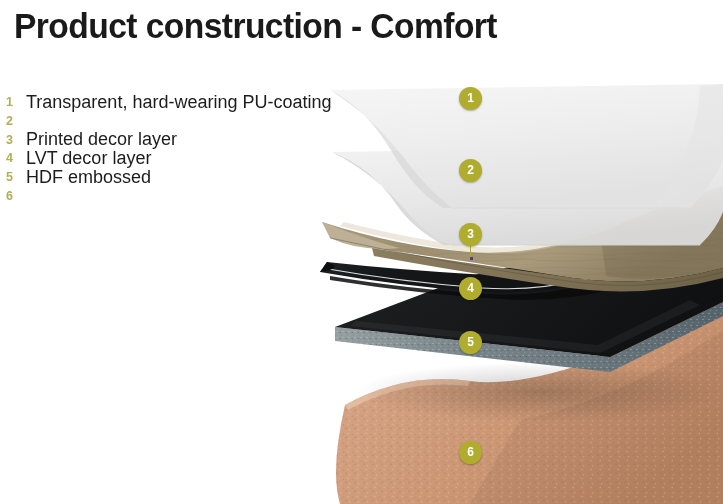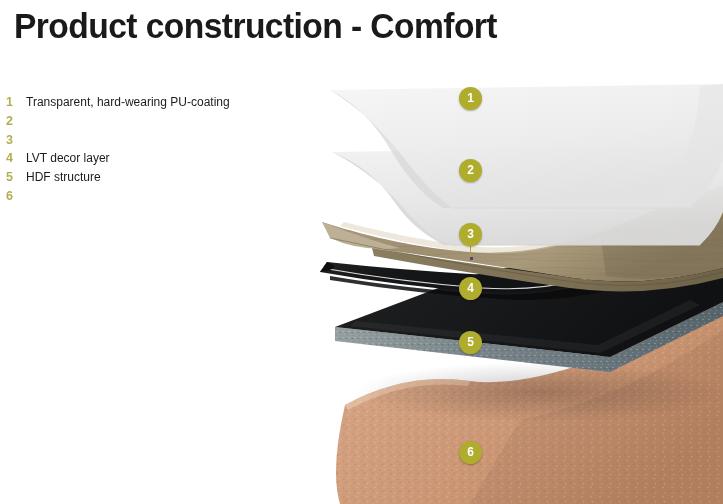--- a/index.html
+++ b/index.html
@@ -47,21 +47,21 @@
   }
   .legend-num {
     width: 19px;
     text-align: center;
     font-size: 12.5px;
     font-weight: bold;
     color: #b3ae52;
     flex: 0 0 19px;
   }
   .legend-label {
-    font-size: 12px;
+    font-size: 18px;
     color: #1c1c1c;
     margin-left: 7px;
     white-space: nowrap;
   }
 
   
   #illustration {
     position: absolute;
     left: 0;
     top: 0;
@@ -106,30 +106,31 @@
     <span class="legend-num">1</span>
     <span class="legend-label">Transparent, hard-wearing PU-coating</span>
   </div>
 
   <div class="legend-row">
     <span class="legend-num">2</span>
   </div>
 
   <div class="legend-row">
     <span class="legend-num">3</span>
+    <span class="legend-label">Printed decor layer</span>
   </div>
 
   <div class="legend-row">
     <span class="legend-num">4</span>
     <span class="legend-label">LVT decor layer</span>
   </div>
 
   <div class="legend-row">
     <span class="legend-num">5</span>
-    <span class="legend-label">HDF structure</span>
+    <span class="legend-label">HDF embossed</span>
   </div>
 
   <div class="legend-row">
     <span class="legend-num">6</span>
   </div>
 
 </div>
 
 <div id="illustration">
 <svg width="723" height="504" viewBox="0 0 723 504" xmlns="http://www.w3.org/2000/svg">

